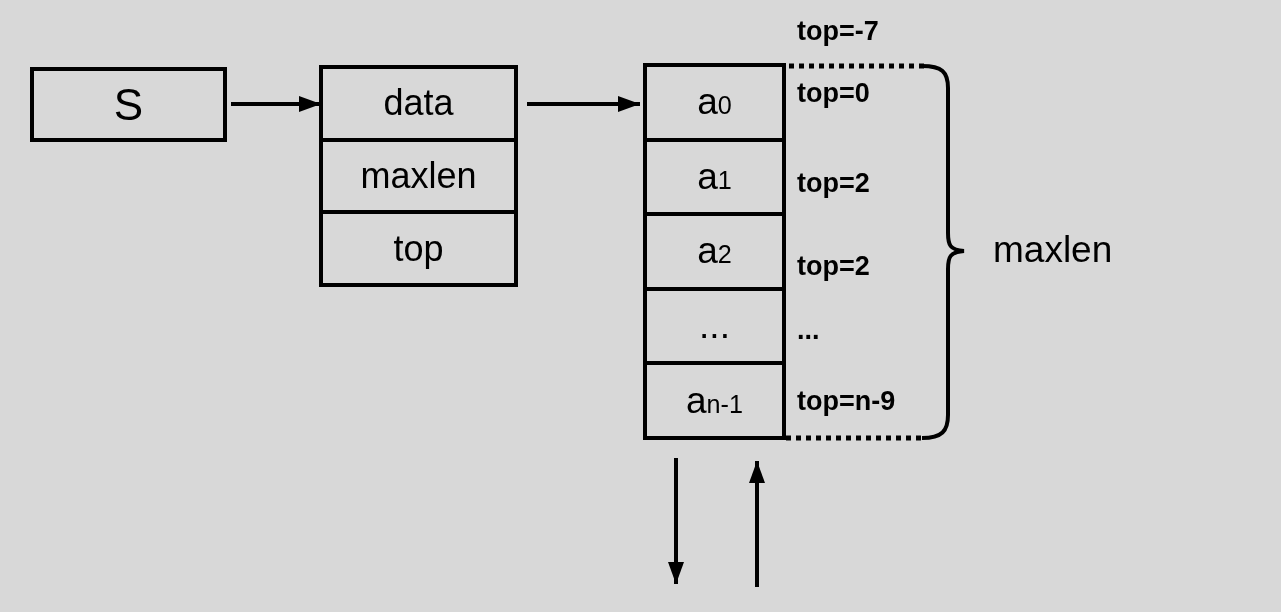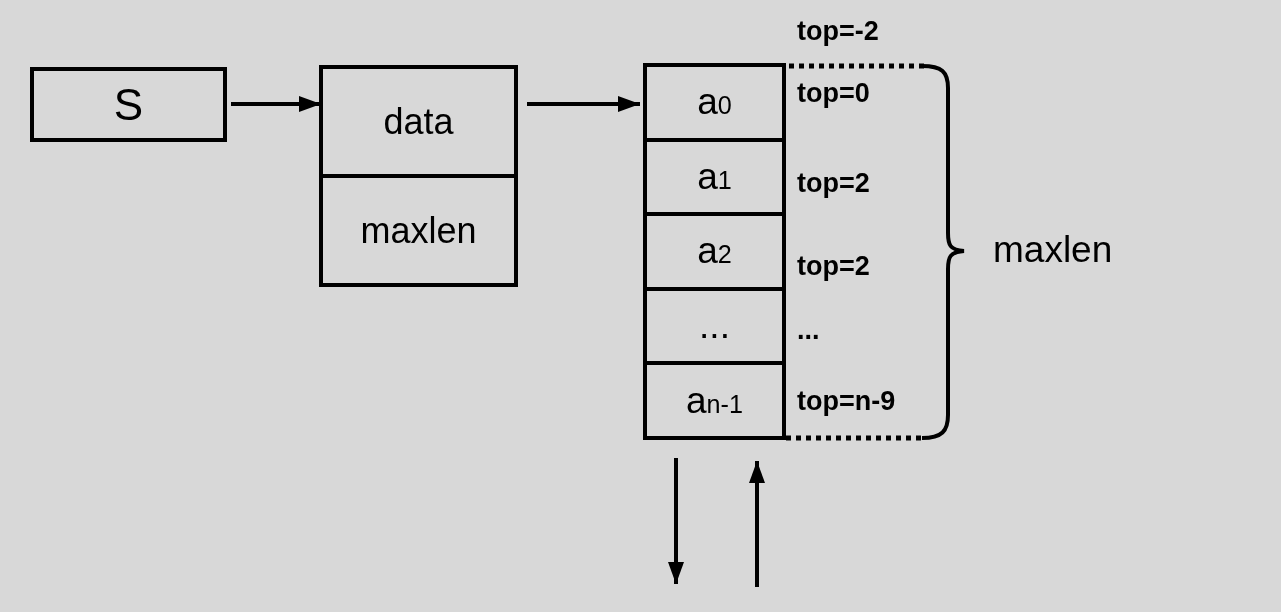--- a/index.html
+++ b/index.html
@@ -116,20 +116,21 @@
     <line x1="757" y1="587" x2="757" y2="461" stroke="#000" stroke-width="4" marker-end="url(#arrowhead)"></line>
   </svg>
 
   <div class="box s-box">
     <span>S</span>
   </div>
 
   <div class="box struct-box">
     <div class="struct-row">data</div>
     <div class="struct-row">maxlen</div>
+    <div class="struct-row">top</div>
   </div>
 
 
   <div class="box stack-box">
     <div class="stack-cell">
         <span>a</span>
         <sub>0</sub>
       </div>
     <div class="stack-cell">
         <span>a</span>
@@ -142,21 +143,21 @@
     <div class="stack-cell">
         <span>...</span>
         <sub></sub>
       </div>
     <div class="stack-cell">
         <span>a</span>
         <sub>n-1</sub>
       </div>
   </div>
 
-  <div class="label top-label" style="top:17px;">top=-2</div>
+  <div class="label top-label" style="top:17px;">top=-7</div>
   <div class="label top-label" style="top:79px;">top=0</div>
   <div class="label top-label" style="top:169px;">top=2</div>
   <div class="label top-label" style="top:252px;">top=2</div>
   <div class="label top-label" style="top:316px;">...</div>
   <div class="label top-label" style="top:387px;">top=n-9</div>
 
   <div class="label maxlen-label">maxlen</div>
 
 
 </div>

